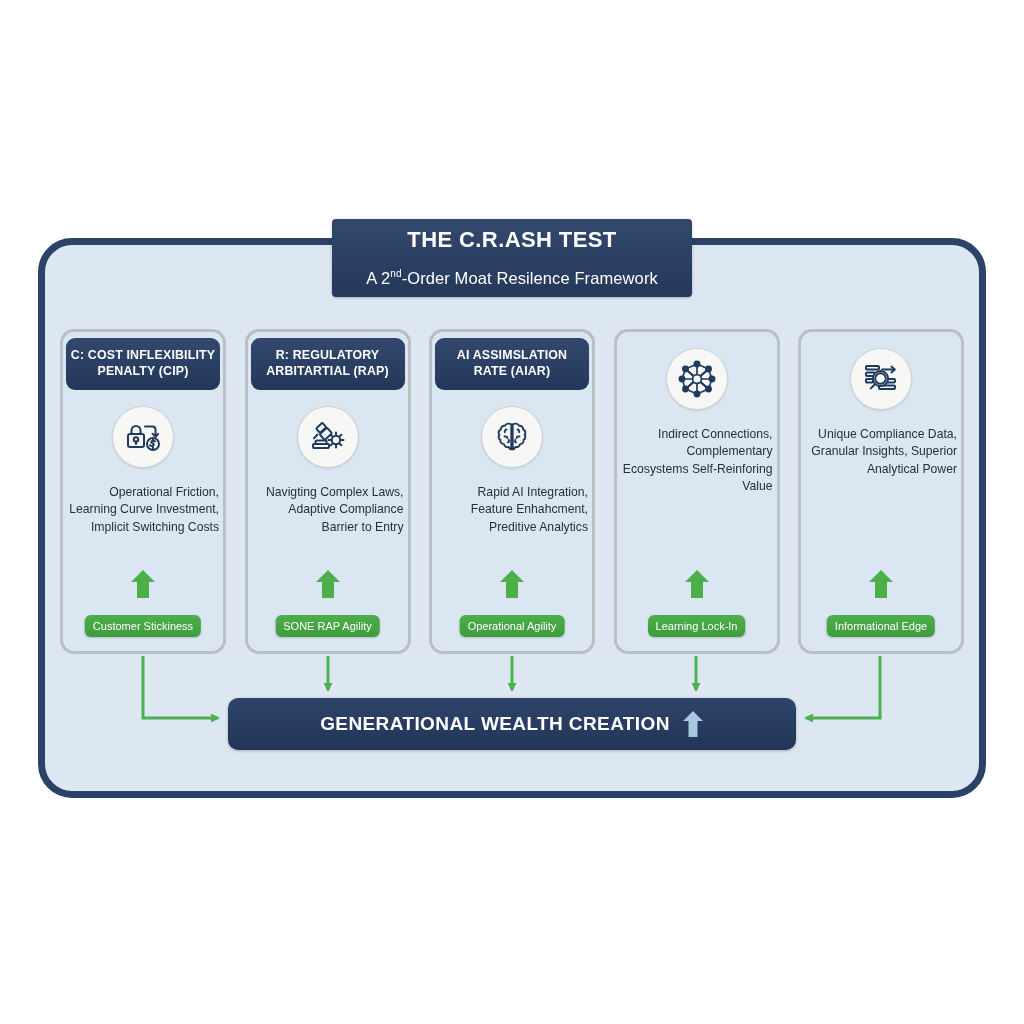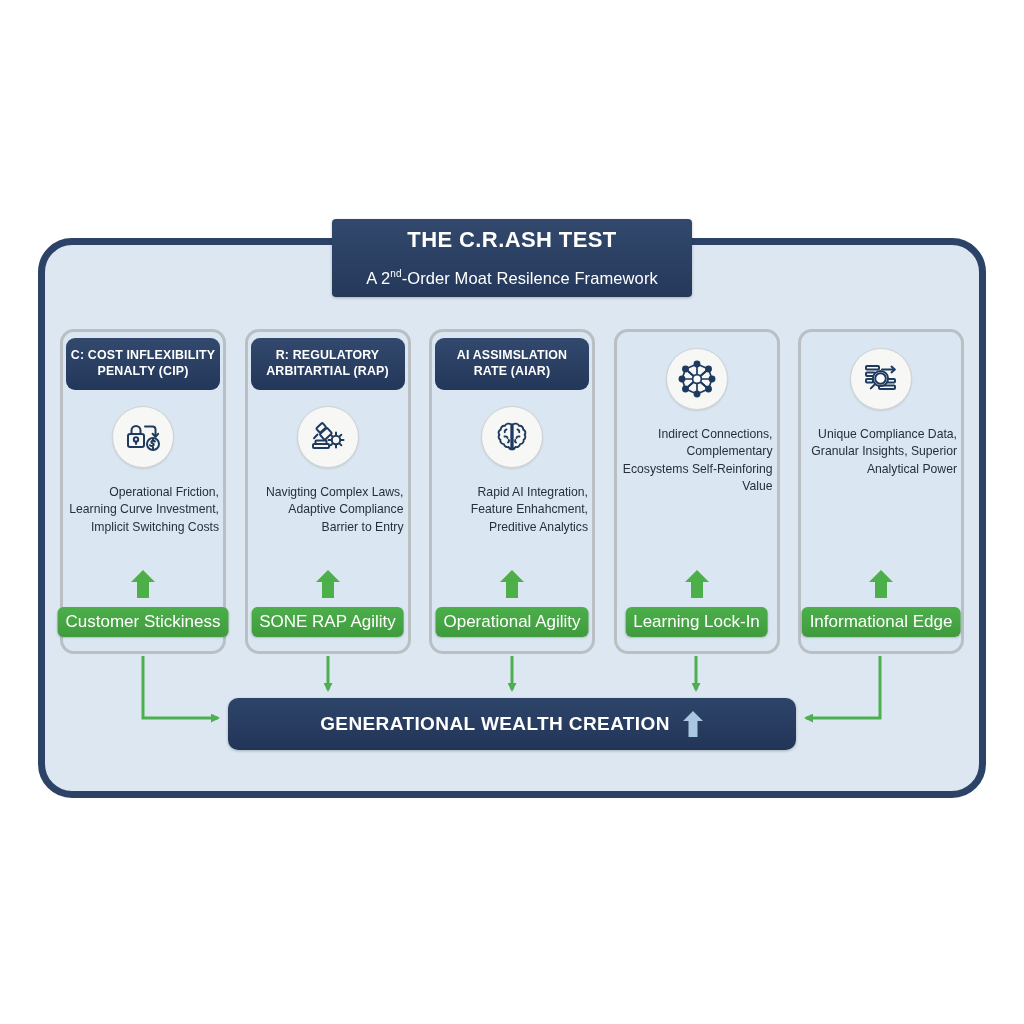--- a/index.html
+++ b/index.html
@@ -102,21 +102,21 @@
     bottom: 52px; left: 50%;
     transform: translateX(-50%);
   }
 
   .badge {
     position: absolute;
     bottom: 14px; left: 50%;
     transform: translateX(-50%);
     background: linear-gradient(180deg,#4caf4a 0%, #3f9b3d 100%);
     color: #fff;
-    font-size: 17px;
+    font-size: 11px;
     border-radius: 6px;
     padding: 5px 8px;
     white-space: nowrap;
     box-shadow: 0 1px 2px rgba(0,0,0,.18);
   }
 
   
   .banner {
     position: absolute;
     left: 228px; top: 698px;

